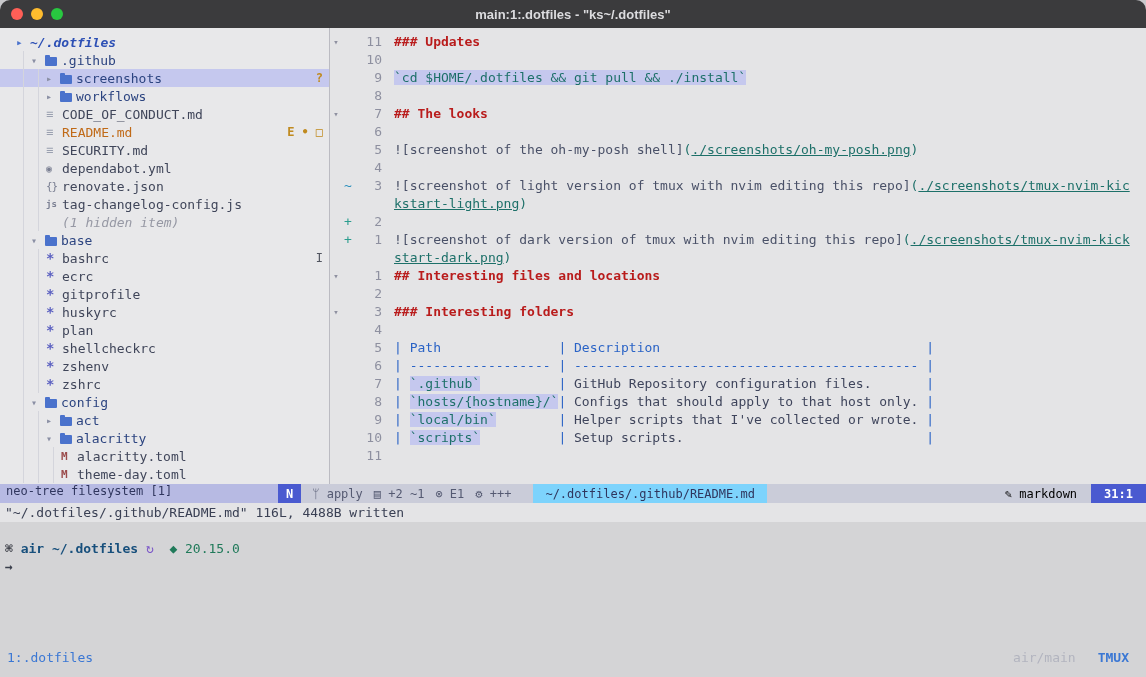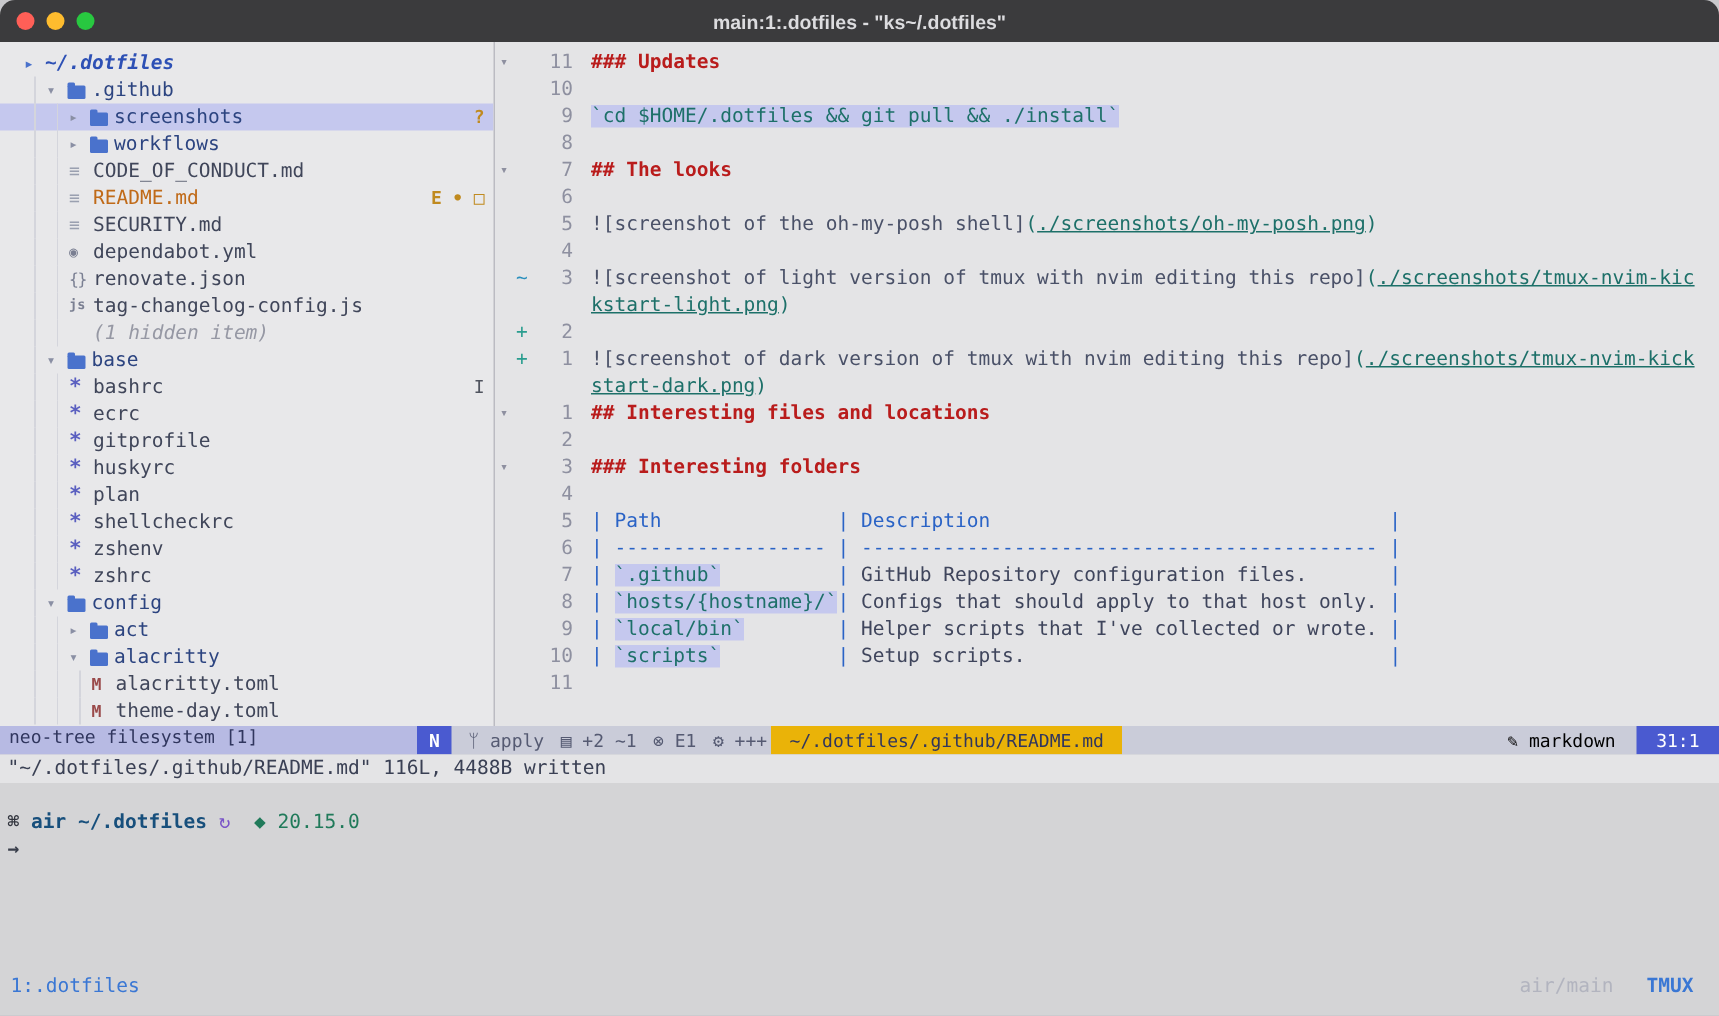--- a/index.html
+++ b/index.html
@@ -57,24 +57,24 @@
   .s-th{color:#2a63c6;font-weight:normal}
   .s-dash{color:#2a63c6}
   .cursorblock{display:inline-block;width:8px;height:15px;background:#2b3a8f;margin-bottom:-3px}
   
   .statusrow{height:19px;flex:none;display:flex;font-size:12px}
   .neo-status{width:278px;flex:none;background:#b7bae3;color:#30365e;display:flex;align-items:flex-start;padding-left:6px}
   .ed-status{flex:1;background:#caccd9;display:flex;align-items:center;overflow:hidden}
   .mode{background:#4a5ad0;color:#fff;padding:0 8px;height:100%;display:flex;align-items:center;font-weight:bold}
   .st-items{display:flex}
   .st-item{color:#555a72;margin-left:11px;white-space:pre}
-  .st-file{background:#eab308;color:#30365e;padding:0 12px;height:100%;display:flex;align-items:center;margin-left:3px;white-space:pre}
+  .st-file{background:#7dd3fc;color:#30365e;padding:0 12px;height:100%;display:flex;align-items:center;margin-left:22px;white-space:pre}
   .st-spacer{flex:1}
   .st-ft{color:#000000;margin-right:14px;white-space:pre}
-  .st-pos{background:#4a5ad0;color:#fff;padding:0 13px;height:100%;display:flex;align-items:center;font-weight:normal}
+  .st-pos{background:#4a5ad0;color:#fff;padding:0 13px;height:100%;display:flex;align-items:center;font-weight:bold}
   
   .cmdline{height:19px;flex:none;background:#e4e4e6;color:#3a4054;font-size:13px;display:flex;align-items:center;padding-left:5px;white-space:pre}
   
   .shell{flex:1;background:#d4d4d6;position:relative;padding:17px 5px 0;font-size:13px}
   .promptline{display:flex;align-items:center;white-space:pre;height:18px}
   .p-icon{color:#33363f;font-weight:bold}
   .p-host{color:#174f7c;font-weight:bold}
   .p-path{color:#174f7c;font-weight:bold}
   .p-sync{color:#7a55c8}
   .p-node{color:#207a5a}

